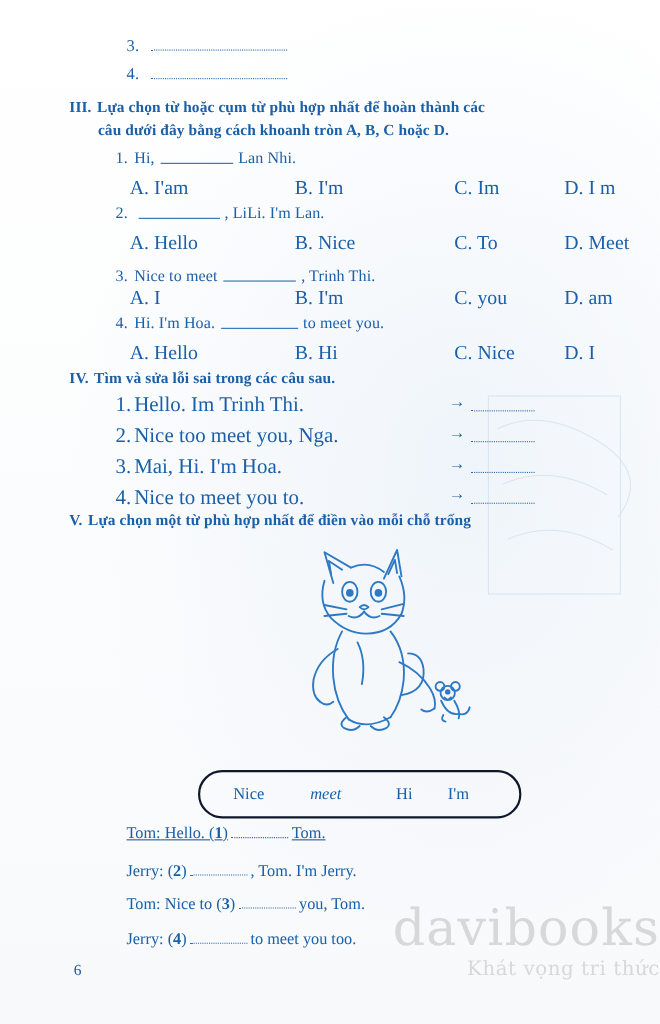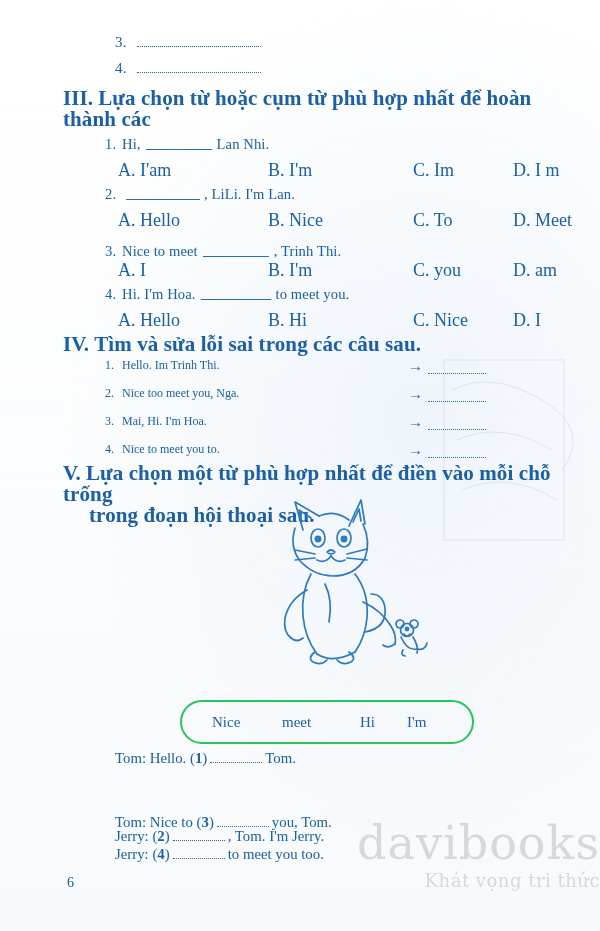--- a/index.html
+++ b/index.html
@@ -50,21 +50,21 @@
     width: 124px;
     border-bottom: 1.6px dotted #2a6cb0;
     height: 9px;
     margin-left: 6px;
   }
 
   
   .sec {
     position: absolute;
     font-weight: bold;
-    font-size: 21px;
+    font-size: 14px;
     line-height: 21px;
     letter-spacing: .1px;
   }
   .sec .roman { margin-right: 5px; }
   .sec .l2 { display: block; margin-left: 26px; }
 
   
   .q {
     position: absolute;
     font-size: 14.6px;
@@ -86,39 +86,39 @@
     width: 470px;
   }
   .opts span.opt {
     position: absolute;
     white-space: nowrap;
   }
 
   
   .ivrow {
     position: absolute;
-    font-size: 12px;
+    font-size: 19px;
     white-space: nowrap;
   }
   .ivrow .qn { display: inline-block; width: 17px; }
   .arrow {
     position: absolute;
     font-size: 15px;
   }
   .ansdots {
     position: absolute;
     width: 58px;
     border-bottom: 1.5px dotted #2a6cb0;
     height: 1px;
   }
 
   
   .wordbox {
     position: absolute;
-    border: 2px solid #22c55e;
+    border: 2px solid #0f172a;
     border-radius: 22px;
     height: 40px;
     display: flex;
     align-items: center;
   }
   .wordbox .w {
     position: absolute;
     font-size: 15px;
     white-space: nowrap;
   }
@@ -197,20 +197,21 @@
 
     <div class="topitem" style="left:115px; top:34px;">
       <span class="num">3.</span><span class="dotline"></span>
     </div>
     <div class="topitem" style="left:115px; top:60px;">
       <span class="num">4.</span><span class="dotline"></span>
     </div>
 
     <div class="sec" style="left:63px; top:88px; width:510px;">
       <span class="roman">III.</span><span>Lựa chọn từ hoặc cụm từ phù hợp nhất để hoàn thành các</span>
+      <span class="l2">câu dưới đây bằng cách khoanh tròn A, B, C hoặc D.</span>
     </div>
 
     <div class="q" style="left:105px; top:136px;">
       <span class="qn">1.</span><span>Hi,</span><span class="blank" style="width:66px; margin:0 5px;"></span><span>Lan Nhi.</span>
     </div>
     <div class="opts" style="left:118px; top:160px; height:20px;">
       <span class="opt" style="left:0px;">A. I'am</span>
       <span class="opt" style="left:150px;">B. I'm</span>
       <span class="opt" style="left:295px;">C. Im</span>
       <span class="opt" style="left:395px;">D. I m</span>
@@ -278,21 +279,20 @@
     <div class="ansdots" style="left:428px; top:428px;"></div>
 
     <div class="ivrow" style="left:105px; top:442px;">
       <span class="qn">4.</span><span>Nice to meet you to.</span>
     </div>
     <div class="arrow" style="left:408px; top:442px;">→</div>
     <div class="ansdots" style="left:428px; top:456px;"></div>
 
     <div class="sec" style="left:63px; top:463px; width:520px;">
       <span class="roman">V.</span><span>Lựa chọn một từ phù hợp nhất để điền vào mỗi chỗ trống</span>
-      <span class="l2">trong đoạn hội thoại sau.</span>
     </div>
 
     <svg class="illus" viewBox="0 0 210 190">
       <g fill="none" stroke="#2e79c4" stroke-width="1.7" stroke-linecap="round" stroke-linejoin="round">
 
         <path d="M58 38 L50 10 L74 24"></path>
         <path d="M104 34 L116 8 L120 32"></path>
         <path d="M74 24 Q90 17 104 28"></path>
         <path d="M50 36 Q44 56 56 70 Q70 84 88 84 Q110 84 120 66 Q126 50 118 32"></path>
 
@@ -339,31 +339,31 @@
           <path d="M6 17 q6 14 16 12"></path>
           <path d="M18 17 q6 10 4 16"></path>
           <path d="M22 29 q8 2 10 -6"></path>
           <path d="M8 30 q-3 5 2 6"></path>
         </g>
       </g>
     </svg>
 
     <div class="wordbox" style="left:180px; top:700px; width:290px;">
       <span class="w" style="left:30px;">Nice</span>
-      <span class="w" style="left:100px;">meet</span>
+      <span class="w" style="left:100px;font-style:italic;">meet</span>
       <span class="w" style="left:178px;">Hi</span>
       <span class="w" style="left:225px;">I'm</span>
     </div>
 
-    <div class="dlg" style="left:115px; top:750px;">
+    <div class="dlg" style="left:115px; top:750px;text-decoration:underline;">
       <span>Tom:</span>
       <span>Hello. (</span><b>1</b><span>)</span><span class="dd"></span><span>Tom.</span>
     </div>
 
-    <div class="dlg" style="left:115px; top:828px;">
+    <div class="dlg" style="left:115px; top:784px;">
       <span>Jerry:</span>
       <span>(</span><b>2</b><span>)</span><span class="dd"></span><span>, Tom. I'm Jerry.</span>
     </div>
 
     <div class="dlg" style="left:115px; top:814px;">
       <span>Tom:</span>
       <span>Nice to (</span><b>3</b><span>)</span><span class="dd"></span><span>you, Tom.</span>
     </div>
 
     <div class="dlg" style="left:115px; top:846px;">

